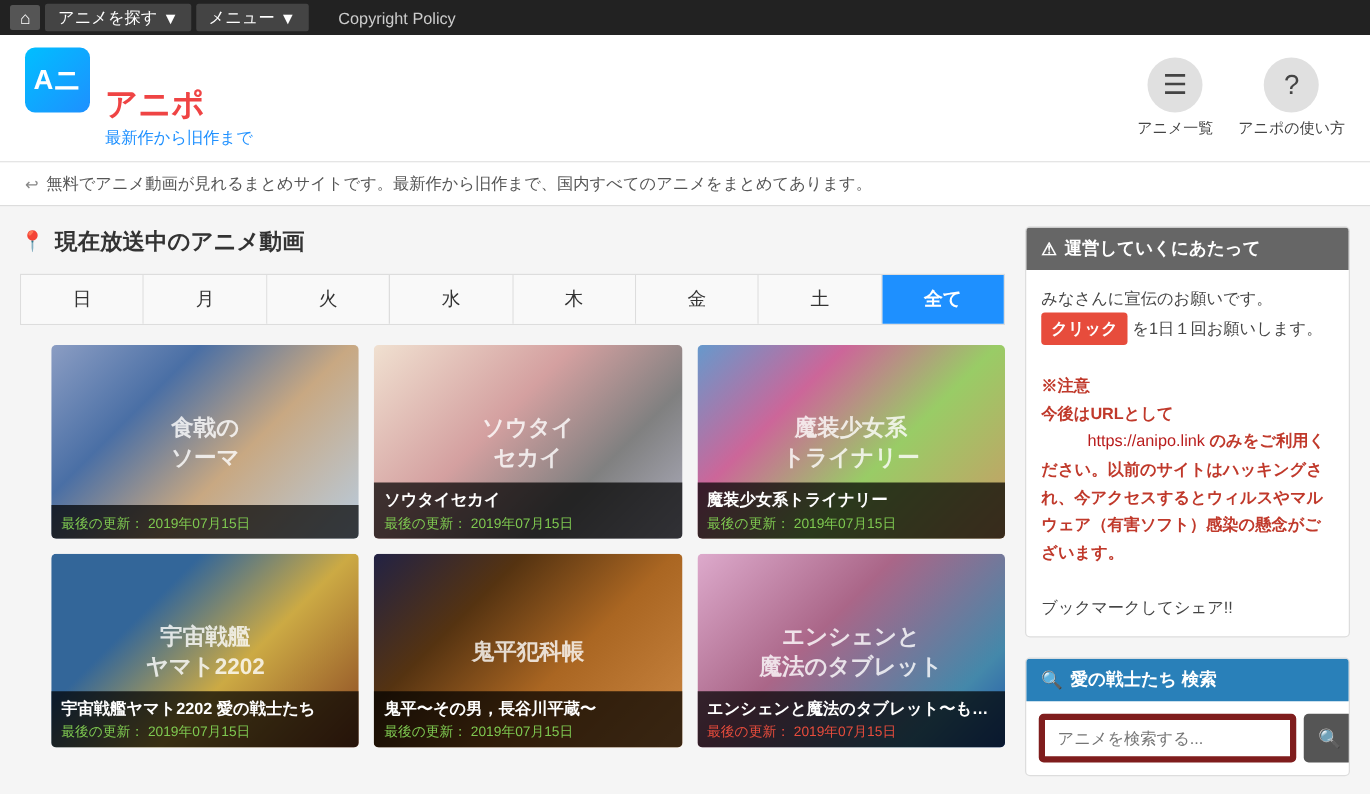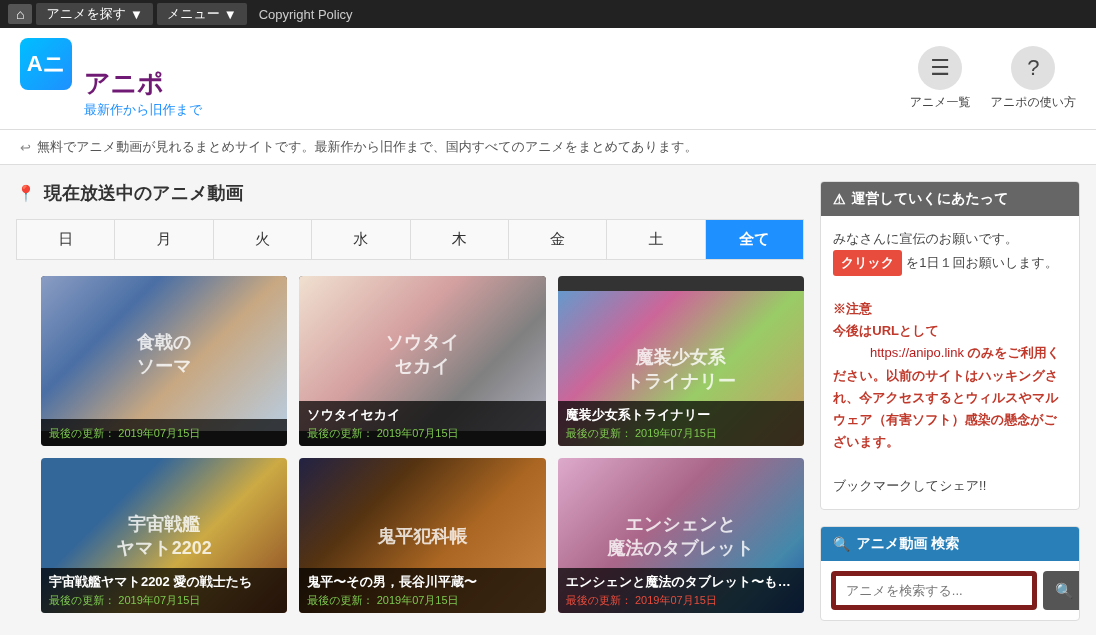--- a/index.html
+++ b/index.html
@@ -32,21 +32,21 @@
       cursor: pointer;
       font-size: 13px;
       border-radius: 2px;
       display: flex;
       align-items: center;
       gap: 4px;
     }
     .top-nav-link {
       color: #ccc;
       font-size: 13px;
-      margin-left: 8px;
+      margin-left: 20px;
       text-decoration: none;
       text-align: center;
     }
 
     
     .site-header {
       background: #fff;
       display: flex;
       align-items: center;
       justify-content: space-between;
@@ -64,21 +64,21 @@
       font-weight: bold;
       width: 52px;
       height: 52px;
       border-radius: 8px;
       display: flex;
       align-items: center;
       justify-content: center;
     }
     .logo-text h1 {
       font-size: 26px;
-      color: #701a75;
+      color: #ef4444;
       font-weight: bold;
       margin-top: 28px;
     }
     .logo-text p {
       font-size: 13px;
       color: #1e90ff;
     }
     .header-icons {
       display: flex;
       gap: 20px;
@@ -184,21 +184,21 @@
       height: 155px;
       display: flex;
       align-items: center;
       justify-content: center;
       font-size: 13px;
       color: #fff;
     }
     
     .thumb-1 { background: linear-gradient(135deg, #8B9DC3 0%, #4a6fa5 30%, #c8a882 60%, #b8cce0 100%); }
     .thumb-2 { background: linear-gradient(135deg, #f0e0d0 0%, #d4a0a0 40%, #808080 70%, #b0b0c0 100%); }
-    .thumb-3 { background: linear-gradient(135deg, #6699cc 0%, #cc6699 30%, #99cc66 60%, #cc9966 100%); margin-top: 15px; }
+    .thumb-3 { background: linear-gradient(135deg, #6699cc 0%, #cc6699 30%, #99cc66 60%, #cc9966 100%); }
     .thumb-4 { background: linear-gradient(135deg, #336699 0%, #336699 30%, #ccaa44 60%, #884422 100%); }
     .thumb-5 { background: linear-gradient(135deg, #222244 0%, #553311 30%, #aa6622 60%, #cc8844 100%); }
     .thumb-6 { background: linear-gradient(135deg, #ddaacc 0%, #aa6688 40%, #4488aa 80%, #2255aa 100%); }
 
     .anime-card-overlay {
       position: absolute;
       bottom: 0;
       left: 0;
       right: 0;
       background: rgba(0,0,0,0.72);
@@ -442,21 +442,21 @@
           <span class="notice-red">のみをご利用ください。以前のサイトはハッキングされ、今アクセスするとウィルスやマルウェア（有害ソフト）感染の懸念がございます。</span>
         </p>
         <br>
         <p>ブックマークしてシェア!!</p>
       </div>
     </div>
 
     <div class="sidebar-section">
       <div class="sidebar-section-header blue">
         <span>🔍</span>
-        <span>アニメ動画 検索</span>
+        <span>愛の戦士たち 検索</span>
       </div>
       <div class="search-box">
         <input class="search-input" type="text" placeholder="アニメを検索する..." style="">
         <button class="search-btn">🔍</button>
       </div>
     </div>
 
   </div>
 </div>
 

